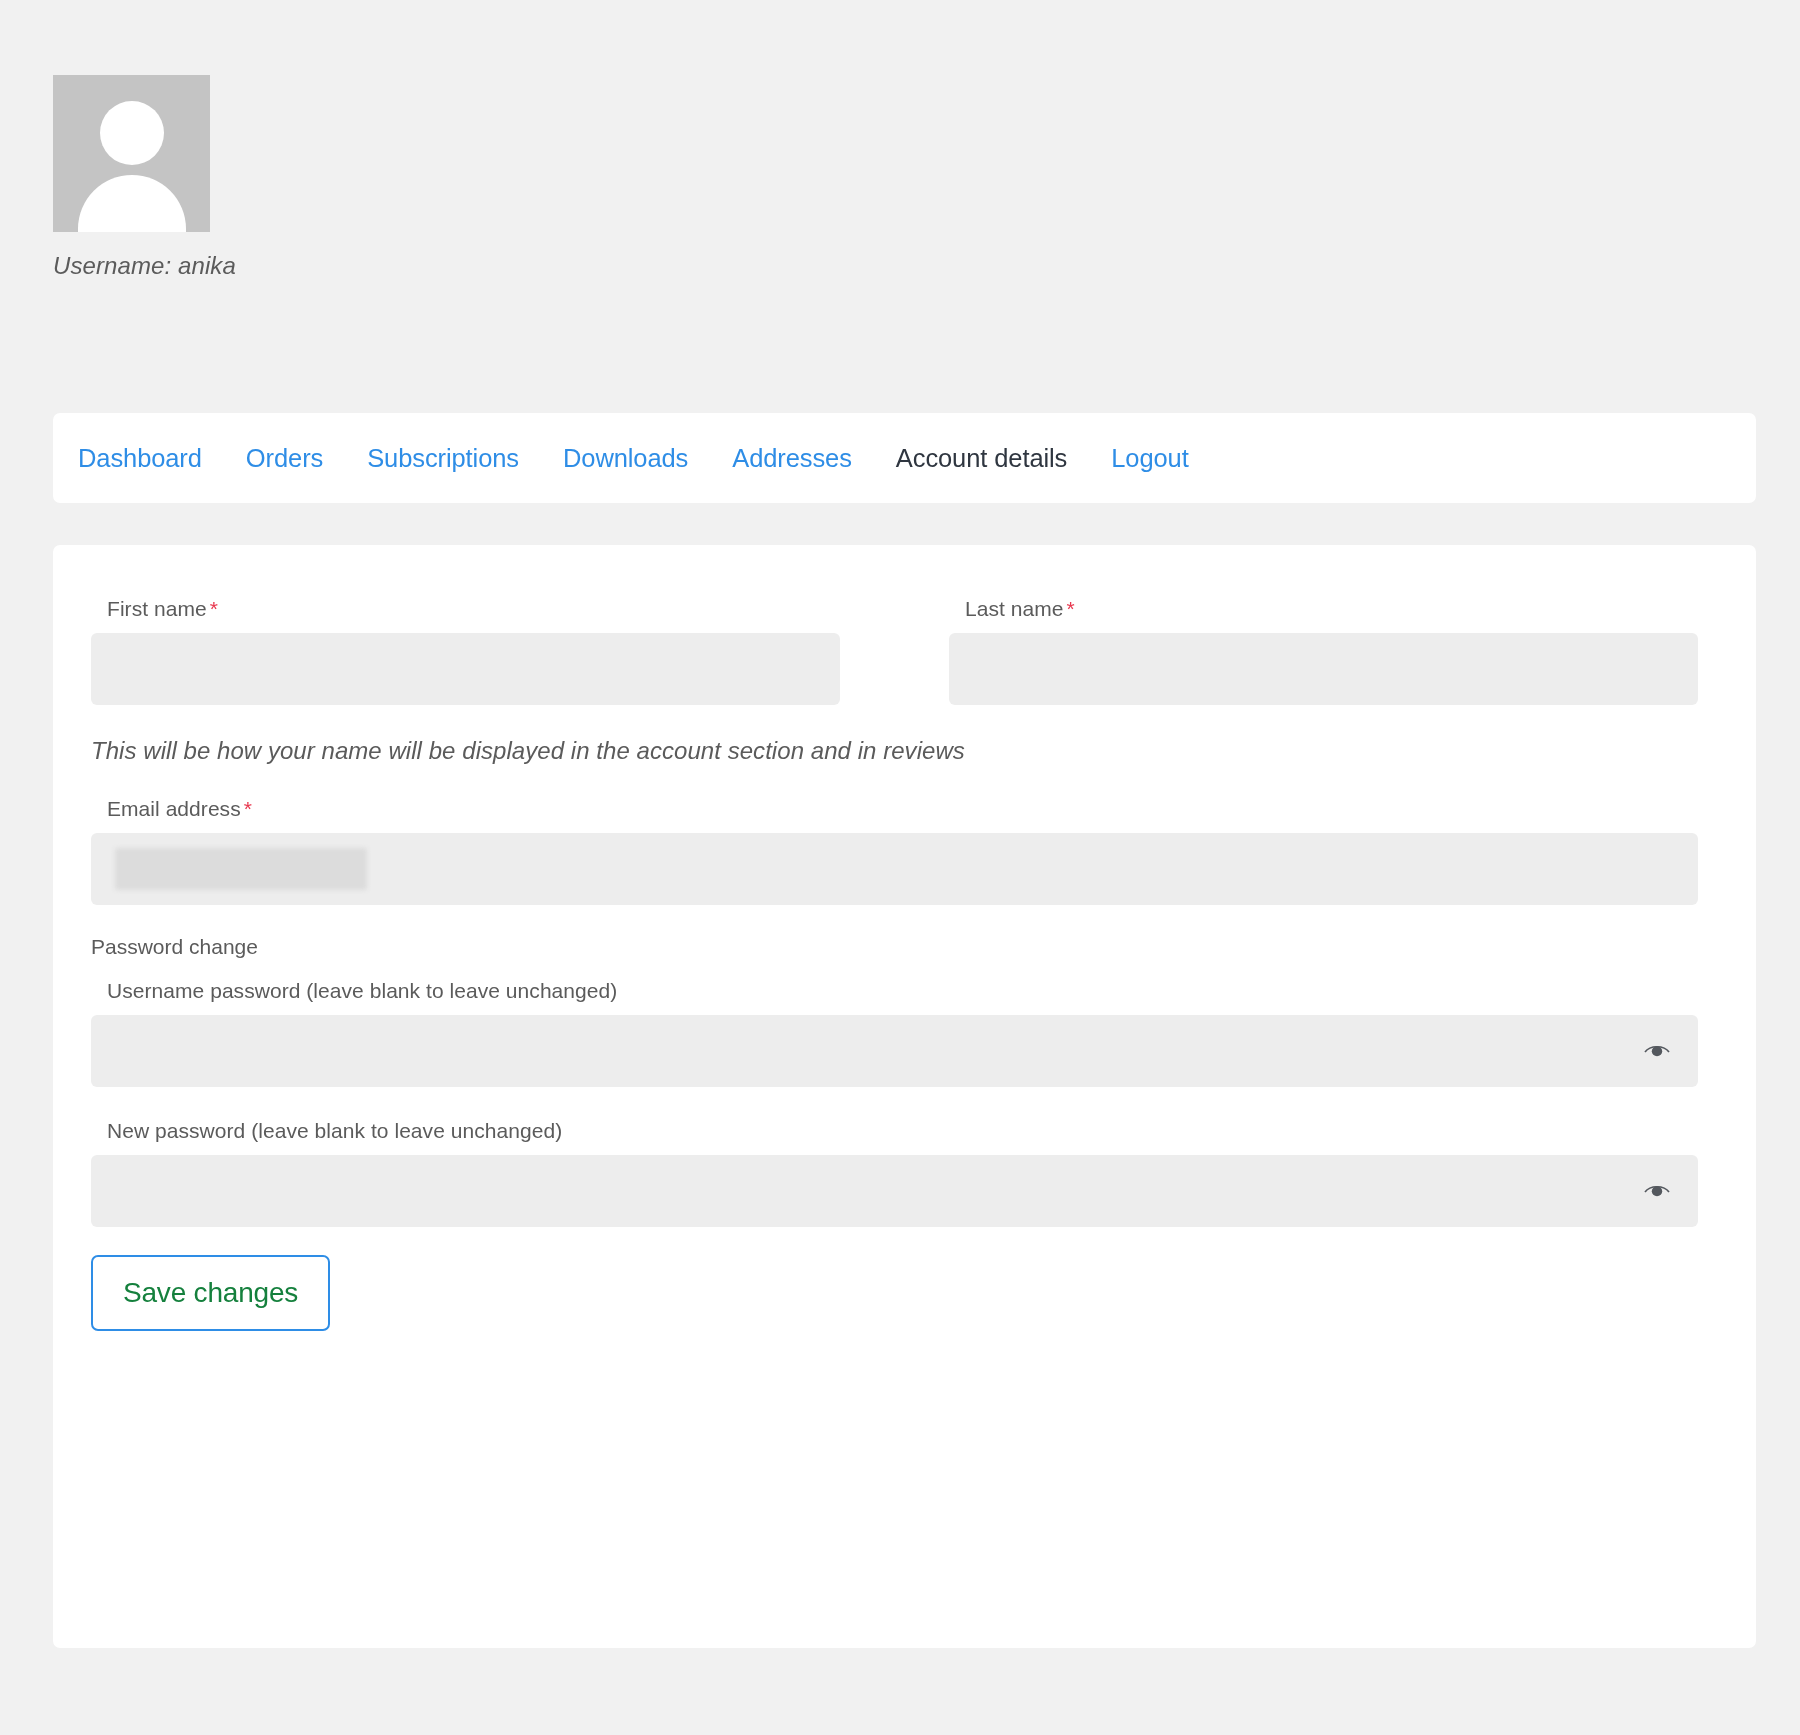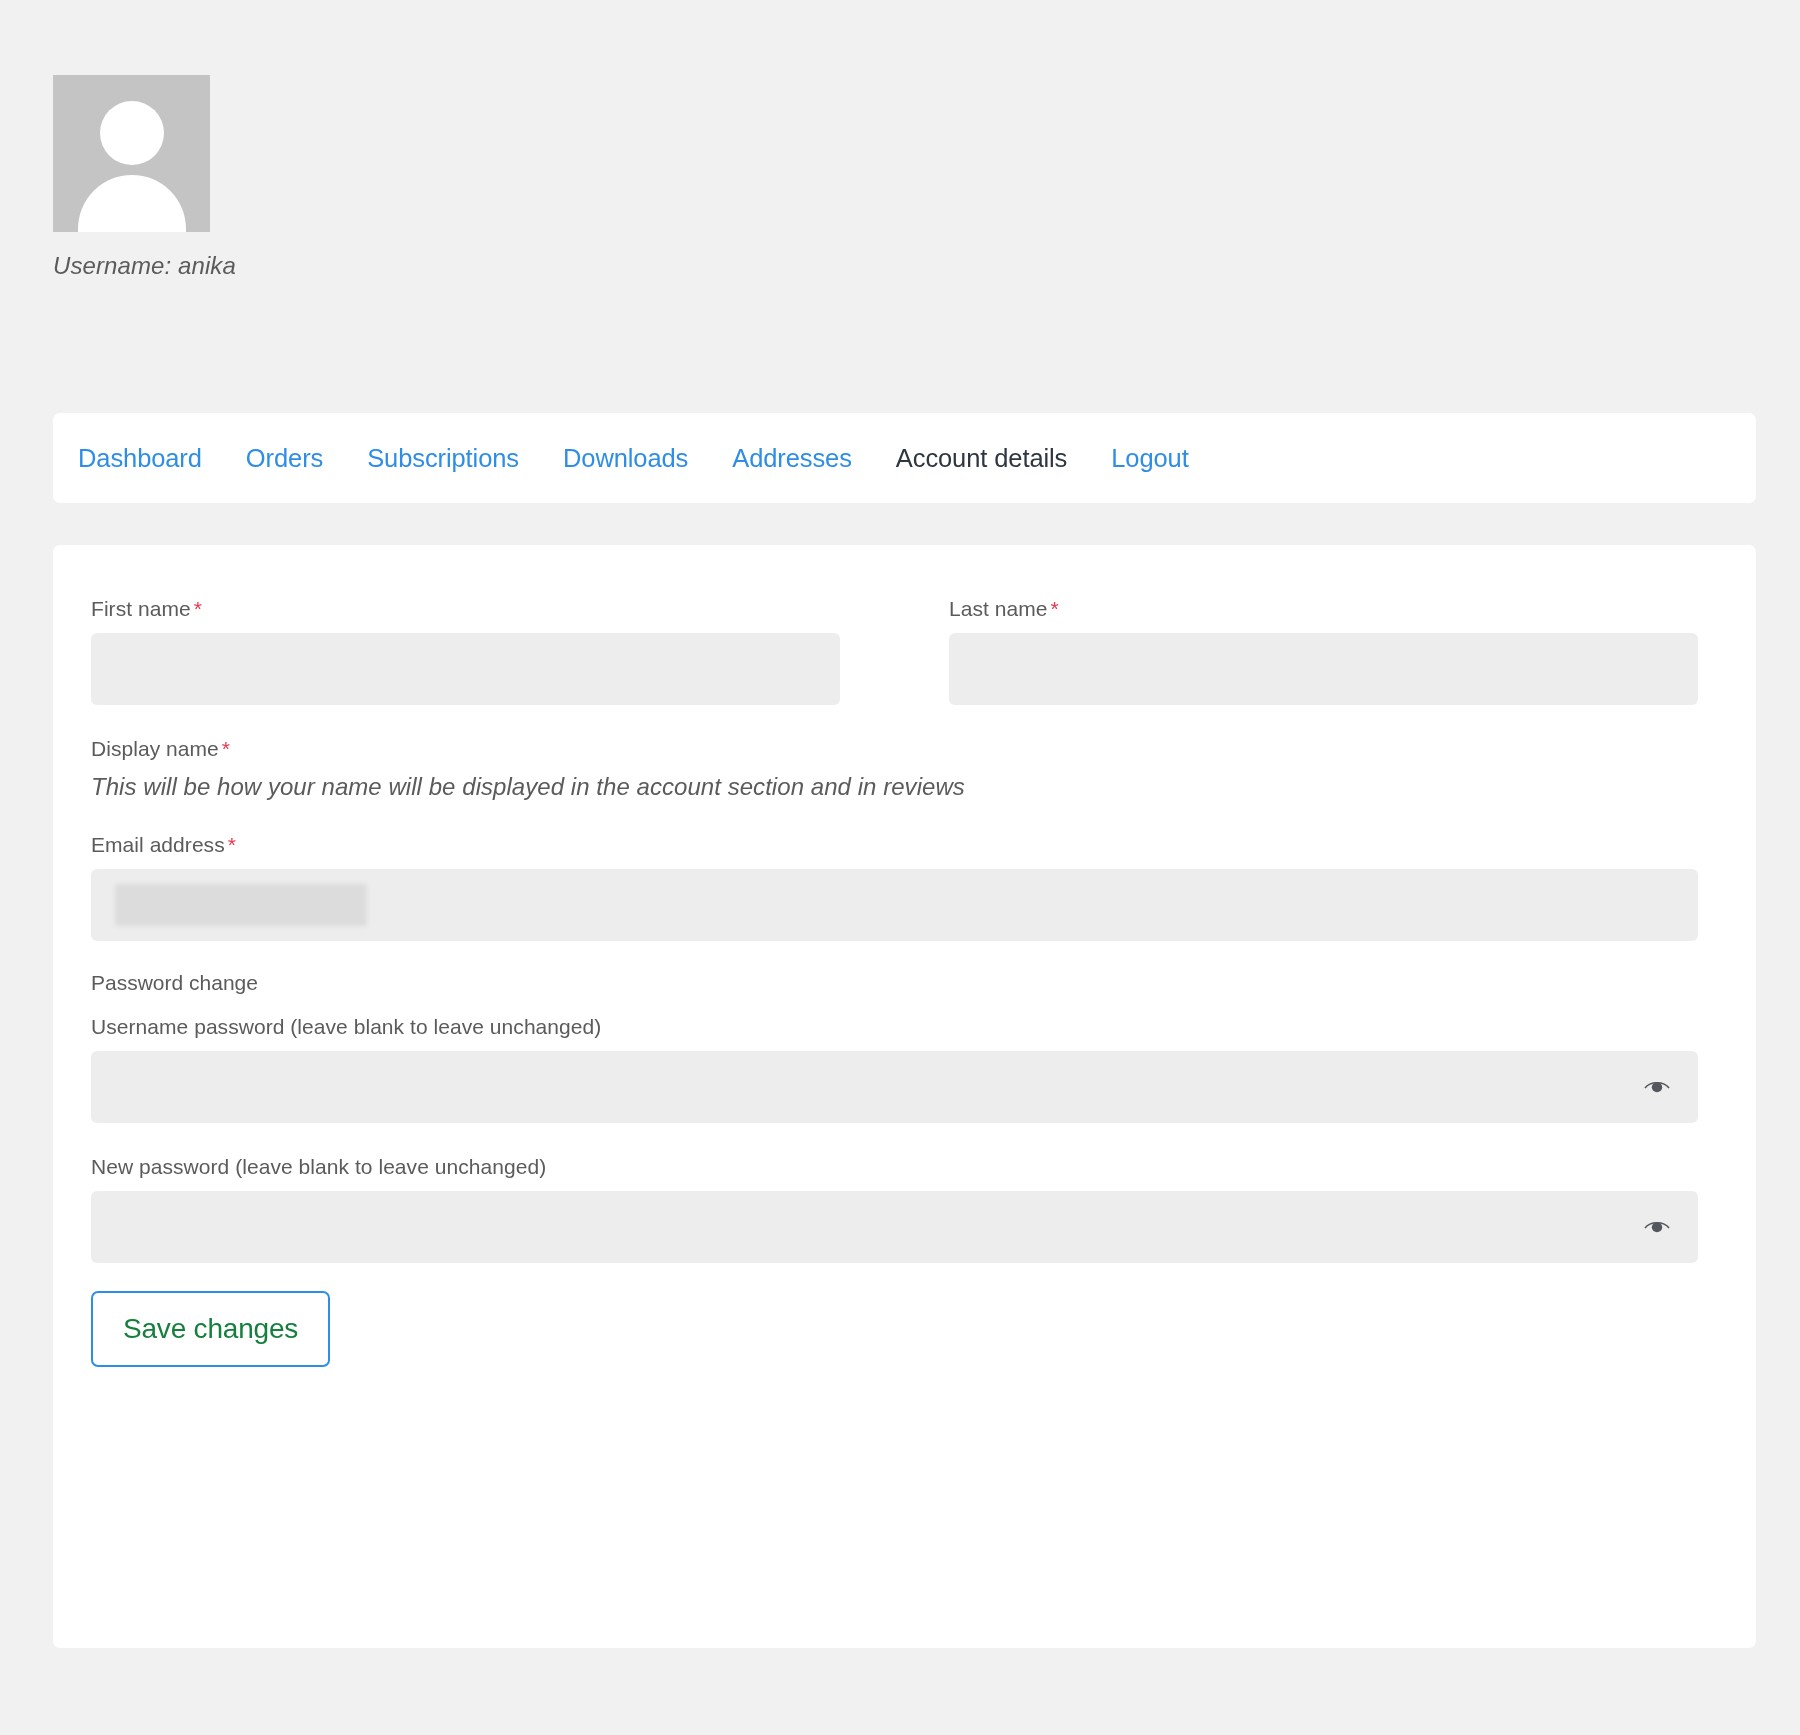--- a/index.html
+++ b/index.html
@@ -97,20 +97,21 @@
     border-radius: 7px;
     padding: 52px 58px 0 38px;
   }
 
   .field-label {
     font-size: 21px;
     color: #5b5b5b;
     margin-bottom: 12px;
     letter-spacing: 0.05px;
     display: block;
+    margin-left: 16px;
   }
   .req {
     color: #e8384f;
     font-size: 21px;
     margin-left: 3px;
   }
   .input-box {
     background: #ededed;
     border: none;
     border-radius: 6px;
@@ -224,23 +225,20 @@
       <div class="col-right">
         <label class="field-label">
           <span>Last name</span><span class="req">*</span>
         </label>
         <input class="input-box" type="text" value="" style="">
       </div>
     </div>
 
     
     <div class="block">
-      <label class="field-label">
-        <span>Display name</span><span class="req">*</span>
-      </label>
       <div class="help-text">This will be how your name will be displayed in the account section and in reviews</div>
     </div>
 
     
     <div class="block">
       <label class="field-label">
         <span>Email address</span><span class="req">*</span>
       </label>
       <div class="input-box">
         <span class="redacted"></span>

